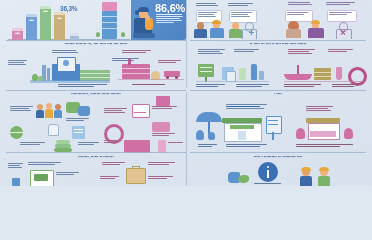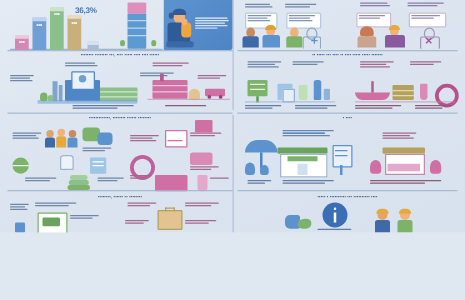--- a/index.html
+++ b/index.html
@@ -81,20 +81,21 @@
     <div class="rect" style="left:8px;top:20px;width:15px;height:.8px;background:rgba(255,255,255,.6);"></div>
     <div class="rect" style="left:8px;top:26px;width:15px;height:.8px;background:rgba(255,255,255,.6);"></div>
     <div class="circ" style="left:2px;top:30px;width:4px;height:5px;background:#7bb36a;border-radius:50% 50% 40% 40%;"></div>
     <div class="circ" style="left:27px;top:30px;width:4px;height:5px;background:#7bb36a;border-radius:50% 50% 40% 40%;"></div>
     <div class="baseline" style="left:0;bottom:0;width:36px;"></div>
   </div>
 
   <div class="panelbg" style="left:131px;top:0;width:55px;height:40px;
               background:linear-gradient(135deg,#5c93cf 0%,#4f84c4 100%);
               border-radius:0 0 2px 0;"></div>
+  <div class="pct big" style="left:155px;top:2px;">86,6%</div>
   <div class="lines" style="position:absolute;left:156px;top:14px;width:27px;">
     <span style="width:26px;height:1.1px;background:rgba(255,255,255,.85);"></span>
     <span style="width:27px;height:1.1px;background:rgba(255,255,255,.8);"></span>
     <span style="width:24px;height:1.1px;background:rgba(255,255,255,.8);"></span>
     <span style="width:26px;height:1.1px;background:rgba(255,255,255,.75);"></span>
     <span style="width:18px;height:1.1px;background:rgba(255,255,255,.7);"></span>
   </div>
 
   <div class="fig" style="left:131px;top:6px;width:28px;height:34px;">
     <div class="circ" style="left:8px;top:3px;width:9px;height:10px;background:#f0b27a;border-radius:45%;"></div>

